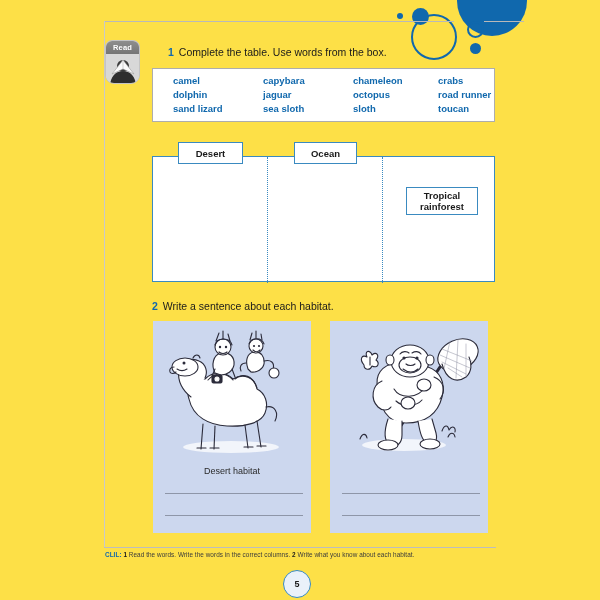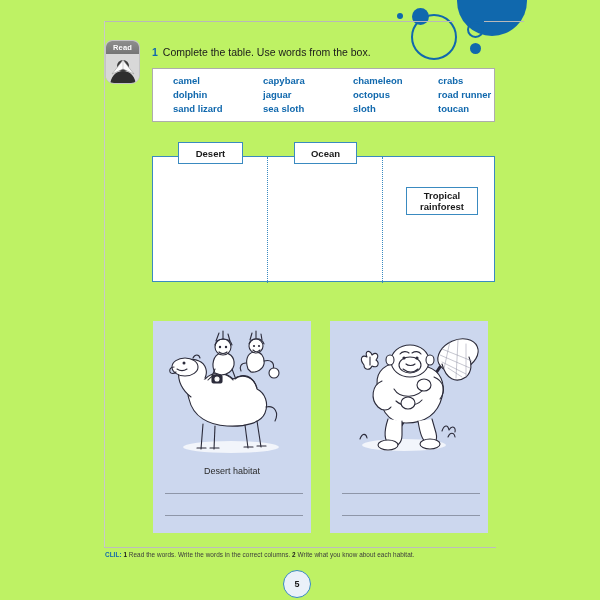--- a/index.html
+++ b/index.html
@@ -6,21 +6,21 @@
   html, body {
     margin: 0; padding: 0;
     width: 600px; height: 600px;
     background: #ffffff;
     font-family: "Liberation Sans", sans-serif;
     overflow: hidden;
   }
   #page {
     position: relative;
     width: 600px; height: 600px;
-    background: #bef264;
+    background: #fde047;
   }
 
   
   .deco { position: absolute; border-radius: 50%; }
   .deco-fill { background: #1068ad; }
   .deco-ring { border: 2.5px solid #1068ad; background: transparent; }
 
   .c-bigtop  { left: 457px; top: -34px;  width: 70px;  height: 70px; }
   .c-ring-lg { left: 411px; top: 14px;   width: 46px;  height: 46px; }
   .c-fill-md { left: 412px; top: 8px;    width: 17px;  height: 17px; }
@@ -76,21 +76,21 @@
   }
   .badge-read { left: 105px; top: 40px; }
   .badge-write{ left: 105px; top: 97px; }
 
   
   .ex { position: absolute; font-size: 10.5px; color: #1a1a1a; }
   .ex .num {
     color: #1068ad; font-weight: bold;
     margin-right: 5px; font-size: 10.5px;
   }
-  .ex-1 { left: 152px; top: 46px; }
+  .ex-1 { left: 168px; top: 46px; }
   .ex-2 { left: 152px; top: 300px; }
 
   
   .wordbox {
     position: absolute;
     left: 152px; top: 68px;
     width: 343px; height: 54px;
     border: 1px solid #adadad;
     background: #ffffff;
     padding: 6px 0 0 20px;
@@ -268,20 +268,23 @@
   <div class="hdrbox hdr-2">
     <span>Ocean</span>
   </div>
   <div class="hdrbox hdr-3">
     <div>
       <div>Tropical</div>
       <div>rainforest</div>
     </div>
   </div>
 
+  <div class="ex ex-2">
+    <span class="num">2</span><span>Write a sentence about each habitat.</span>
+  </div>
 
   <div class="panel panel-1">
     <div class="art">
       <svg width="162" height="130" viewBox="0 0 162 130">
         <g fill="#ffffff" stroke="#2b2b3a" stroke-width="1.1" stroke-linejoin="round" stroke-linecap="round">
           <ellipse cx="78" cy="120" rx="48" ry="6" fill="#f2f5fb" stroke="none"></ellipse>
 
           <path d="M36 72 C32 60 40 52 52 52 C60 44 72 44 80 52 C90 46 102 50 104 62
                    C112 66 116 76 112 86 C108 96 92 100 74 99 C56 98 40 90 36 72 Z"></path>
 

